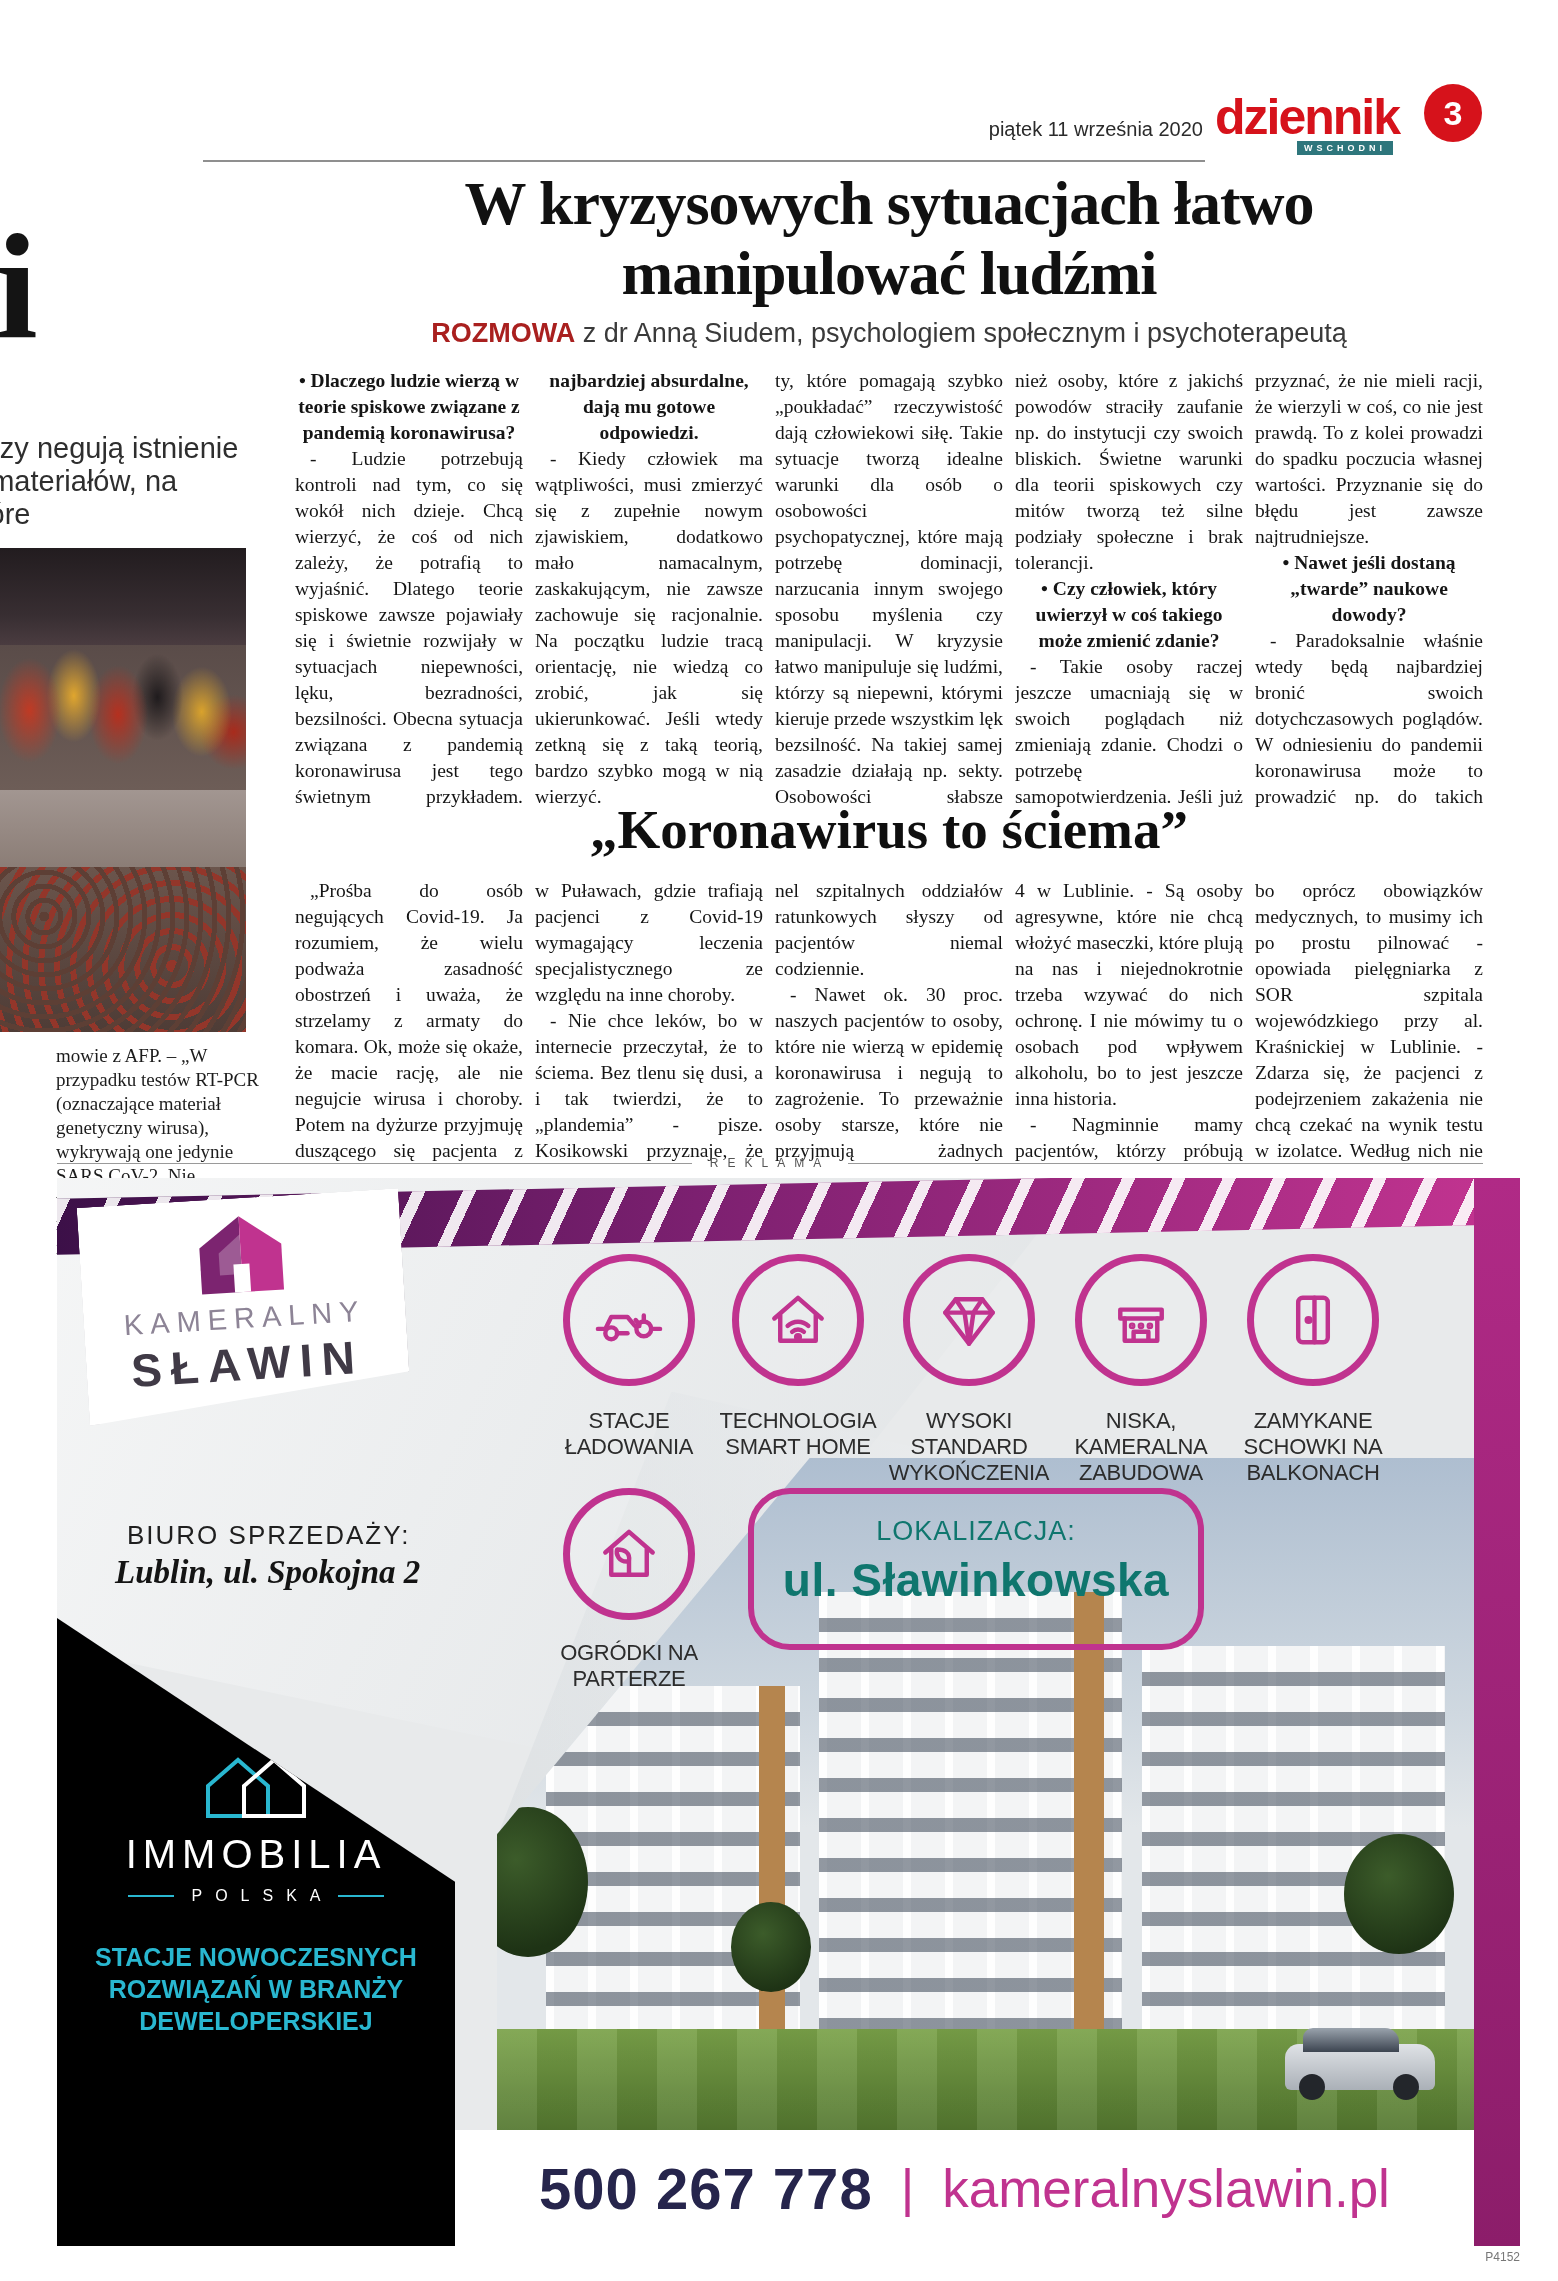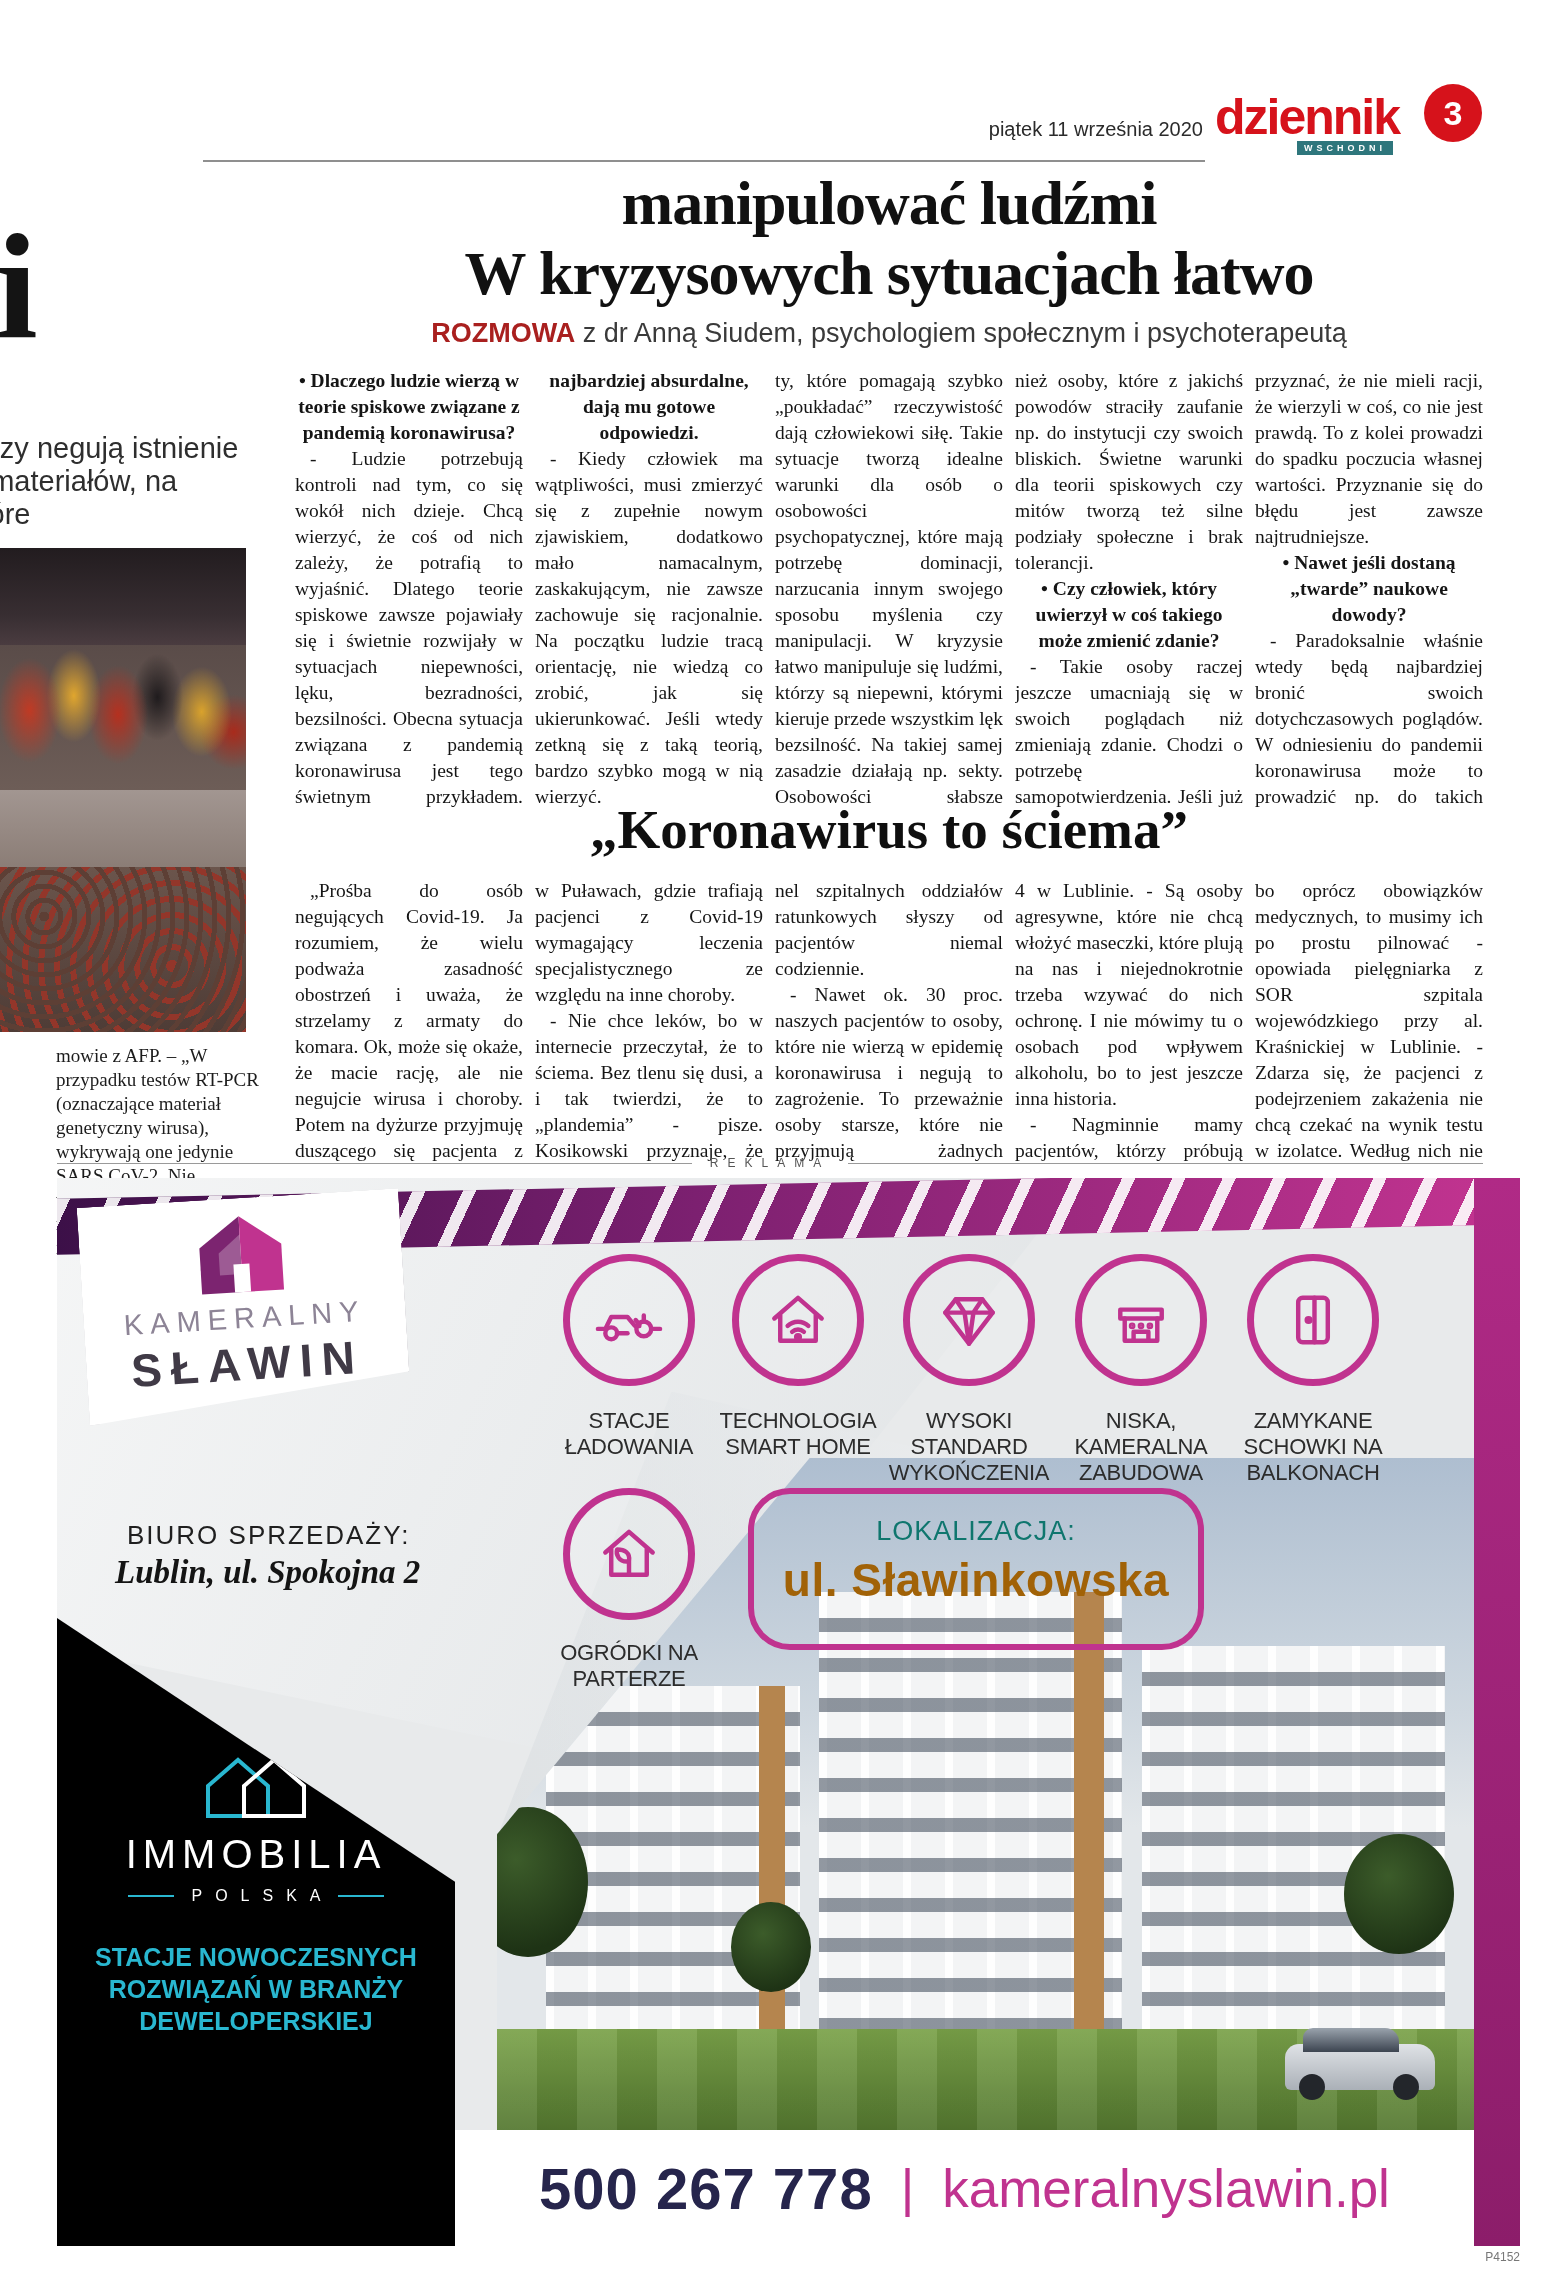--- a/index.html
+++ b/index.html
@@ -93,21 +93,21 @@
 
   .feature{position:absolute;width:132px;height:132px;border:7px solid #c0338f;border-radius:50%;
            box-sizing:border-box;display:flex;align-items:center;justify-content:center;background:rgba(255,255,255,.12);}
   .feature svg{width:74px;height:74px;stroke:#c0338f;fill:none;stroke-width:6;stroke-linecap:round;stroke-linejoin:round;}
   .feat-label{position:absolute;width:170px;text-align:center;font-size:22px;line-height:26px;
               color:#2c2c2c;font-weight:500;letter-spacing:-0.3px;}
 
   .lok-box{position:absolute;left:691px;top:310px;width:456px;height:162px;border:6px solid #c0338f;
            border-radius:42px;box-sizing:border-box;text-align:center;padding-top:22px;}
   .lok-label{font-size:27px;letter-spacing:1px;color:#0f766e;text-align:center;}
-  .lok-street{font-size:46px;font-weight:bold;color:#a16207;margin-top:6px;letter-spacing:0.5px;}
+  .lok-street{font-size:46px;font-weight:bold;color:#0f766e;margin-top:6px;letter-spacing:0.5px;}
 
   .biuro-label{position:absolute;left:70px;top:342px;font-size:26px;letter-spacing:2px;color:#1f1f1f;font-weight:500;}
   .biuro-addr{position:absolute;left:58px;top:376px;font-family:"Liberation Serif",serif;font-style:italic;
               font-weight:bold;font-size:33px;color:#141414;}
 
   .dark-panel{position:absolute;left:0;top:440px;width:398px;height:628px;background:#000000;
               clip-path:polygon(0 0,100% 42%,100% 100%,0 100%);}
   .immobilia{position:absolute;left:0;top:118px;width:100%;display:flex;flex-direction:column;align-items:center;}
   .immobilia svg{width:120px;height:86px;}
   .immobilia-name{color:#ffffff;font-size:40px;letter-spacing:6px;margin-top:10px;font-weight:400;}
@@ -171,22 +171,22 @@
   </div>
   <div class="photo-crowd">
     <div class="crowd-top"></div>
     <div class="crowd-flags"></div>
     <div class="crowd-street"></div>
     <div class="crowd-mass"></div>
   </div>
   <div class="caption">mowie z AFP. – „W przypadku testów RT-PCR (oznaczające materiał genetyczny wirusa), wykrywają one jedynie SARS CoV-2. Nie wykrywają obecności materiału genetycznego innych wirusów”.</div>
 
   <div class="headline">
+    <div>W kryzysowych sytuacjach łatwo</div>
     <div>manipulować ludźmi</div>
-    <div>W kryzysowych sytuacjach łatwo</div>
   </div>
   <div class="kicker">
     <b>ROZMOWA</b><span> z dr Anną Siudem, psychologiem społecznym i psychoterapeutą</span>
   </div>
   <div class="cols cols-interview">
     <div class="col">
         <p class="q">• Dlaczego ludzie wierzą w teorie spiskowe związane z pandemią koronawirusa?</p>
         <p class="a">- Ludzie potrzebują kontroli nad tym, co się wokół nich dzieje. Chcą wierzyć, że coś od nich zależy, że potrafią to wyjaśnić. Dlatego teorie spiskowe zawsze pojawiały się i świetnie rozwijały w sytuacjach niepewności, lęku, bezradności, bezsilności. Obecna sytuacja związana z pandemią koronawirusa jest tego świetnym przykładem. Człowiek chce sobie z czymś poradzić, znaleźć odpowiedzi w świecie zewnętrznym. Nie jest jednak w stanie wszystkiego naukowo zweryfikować.</p>
       </div>
     <div class="col">

